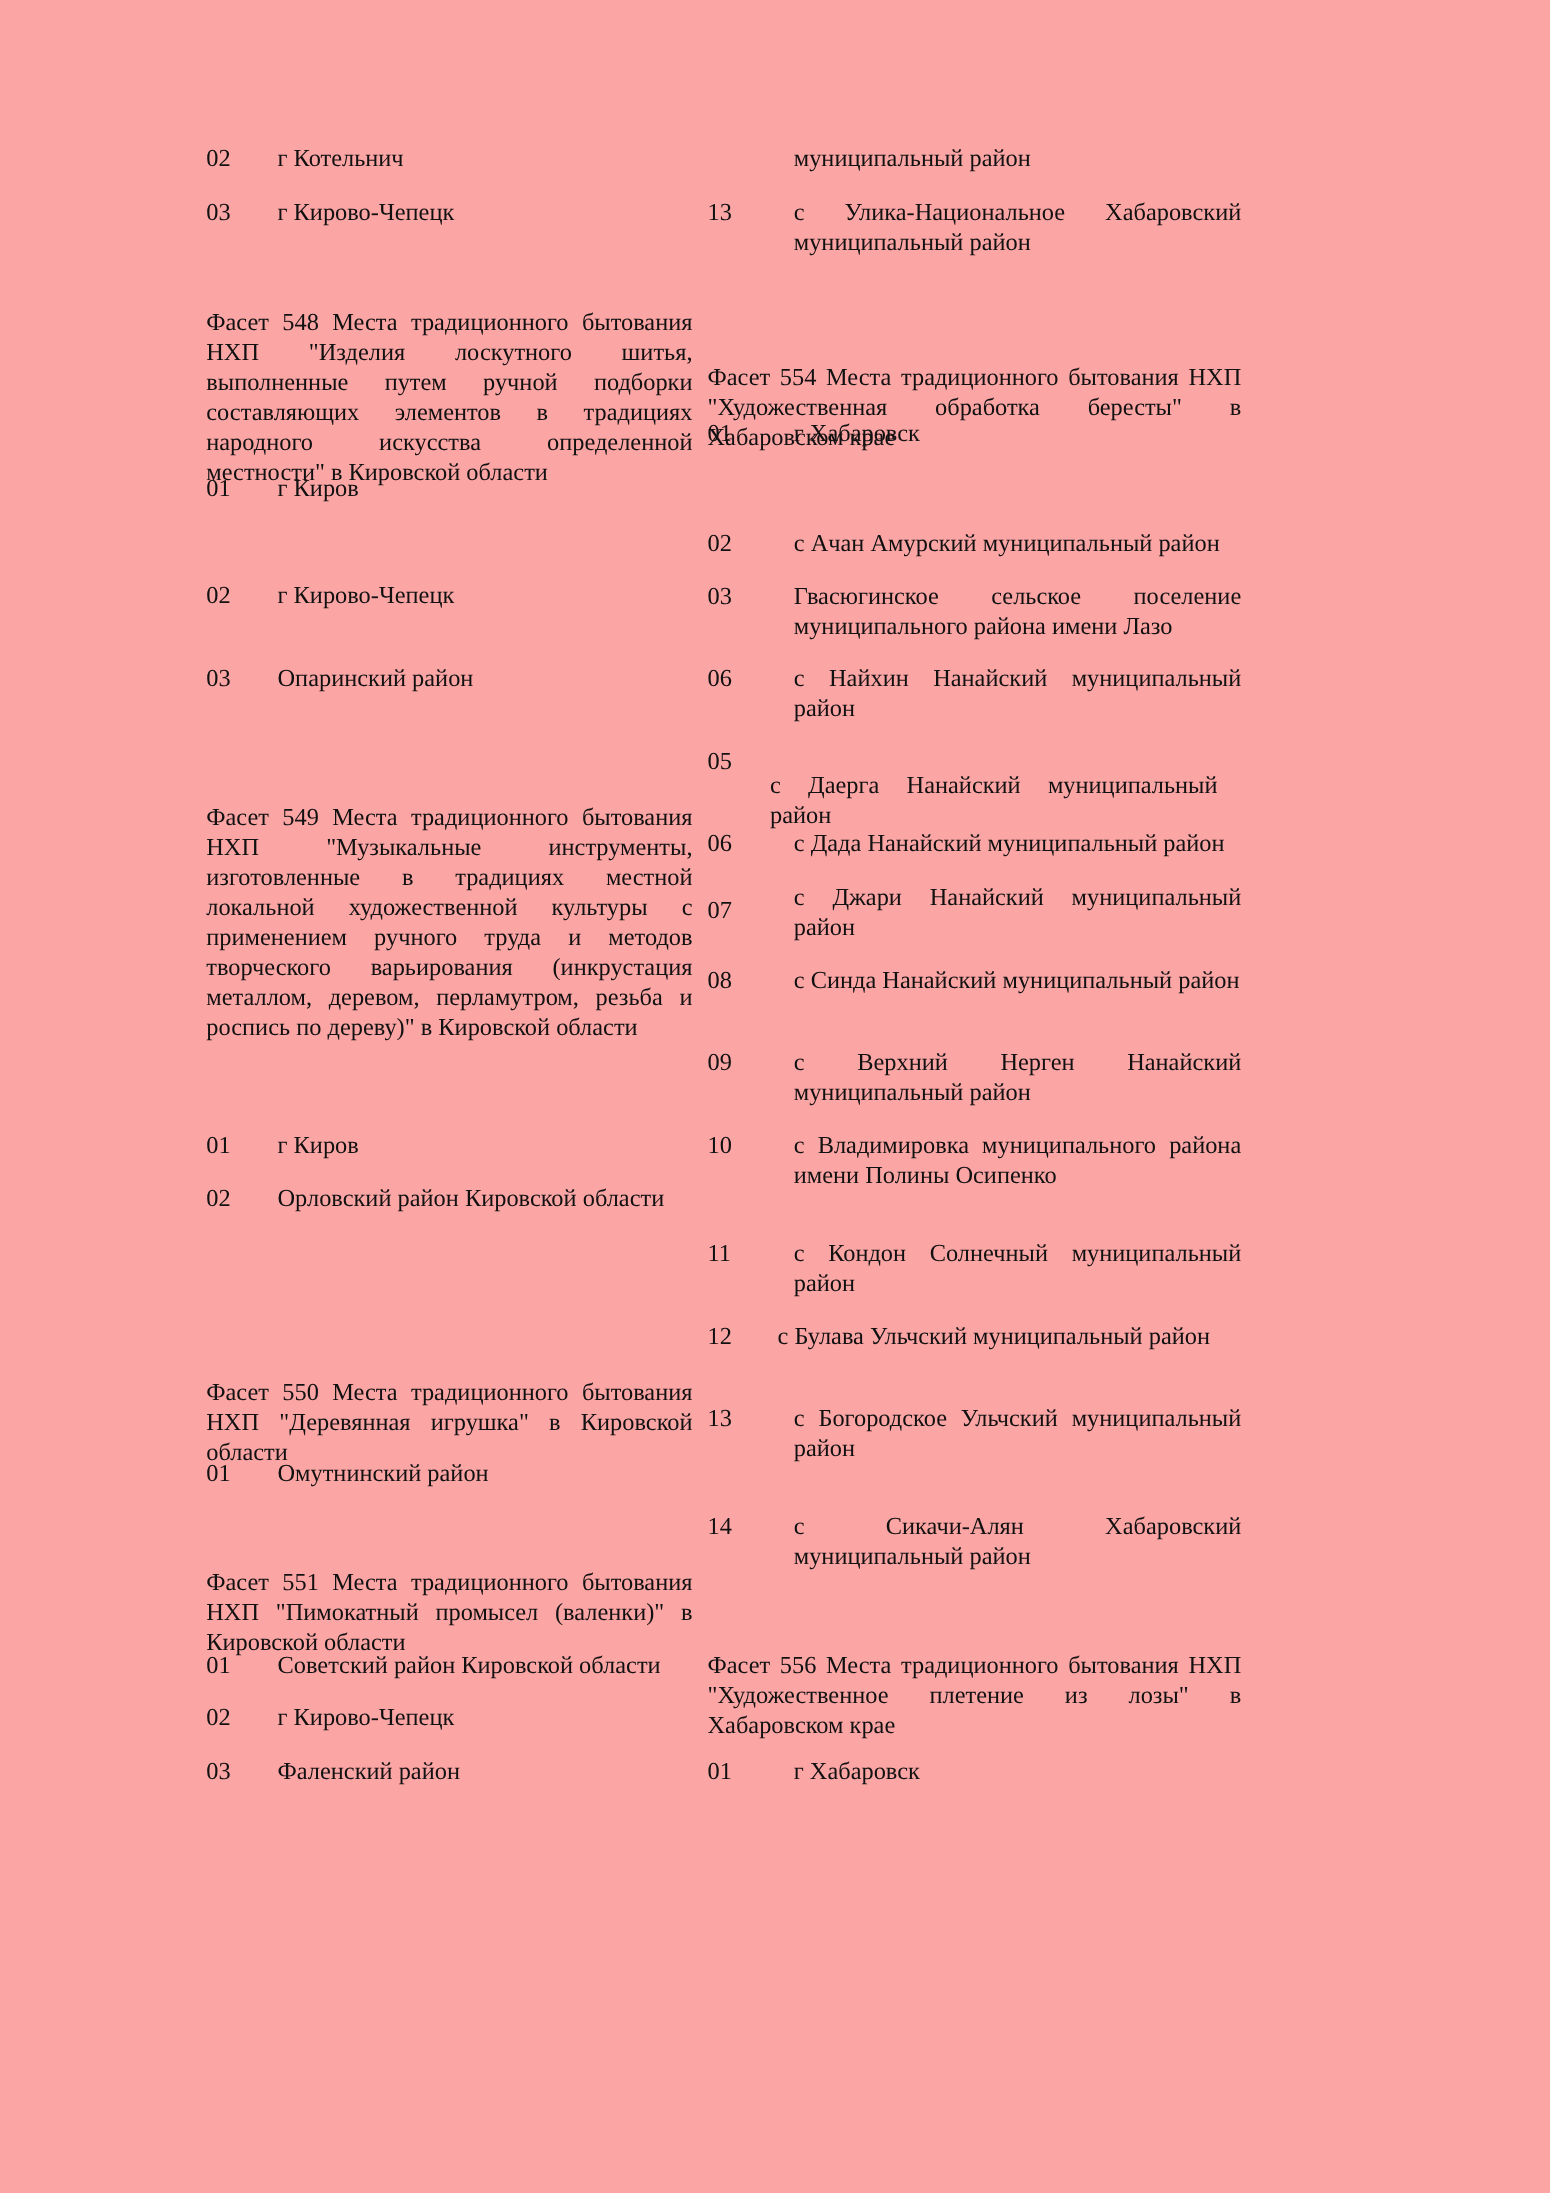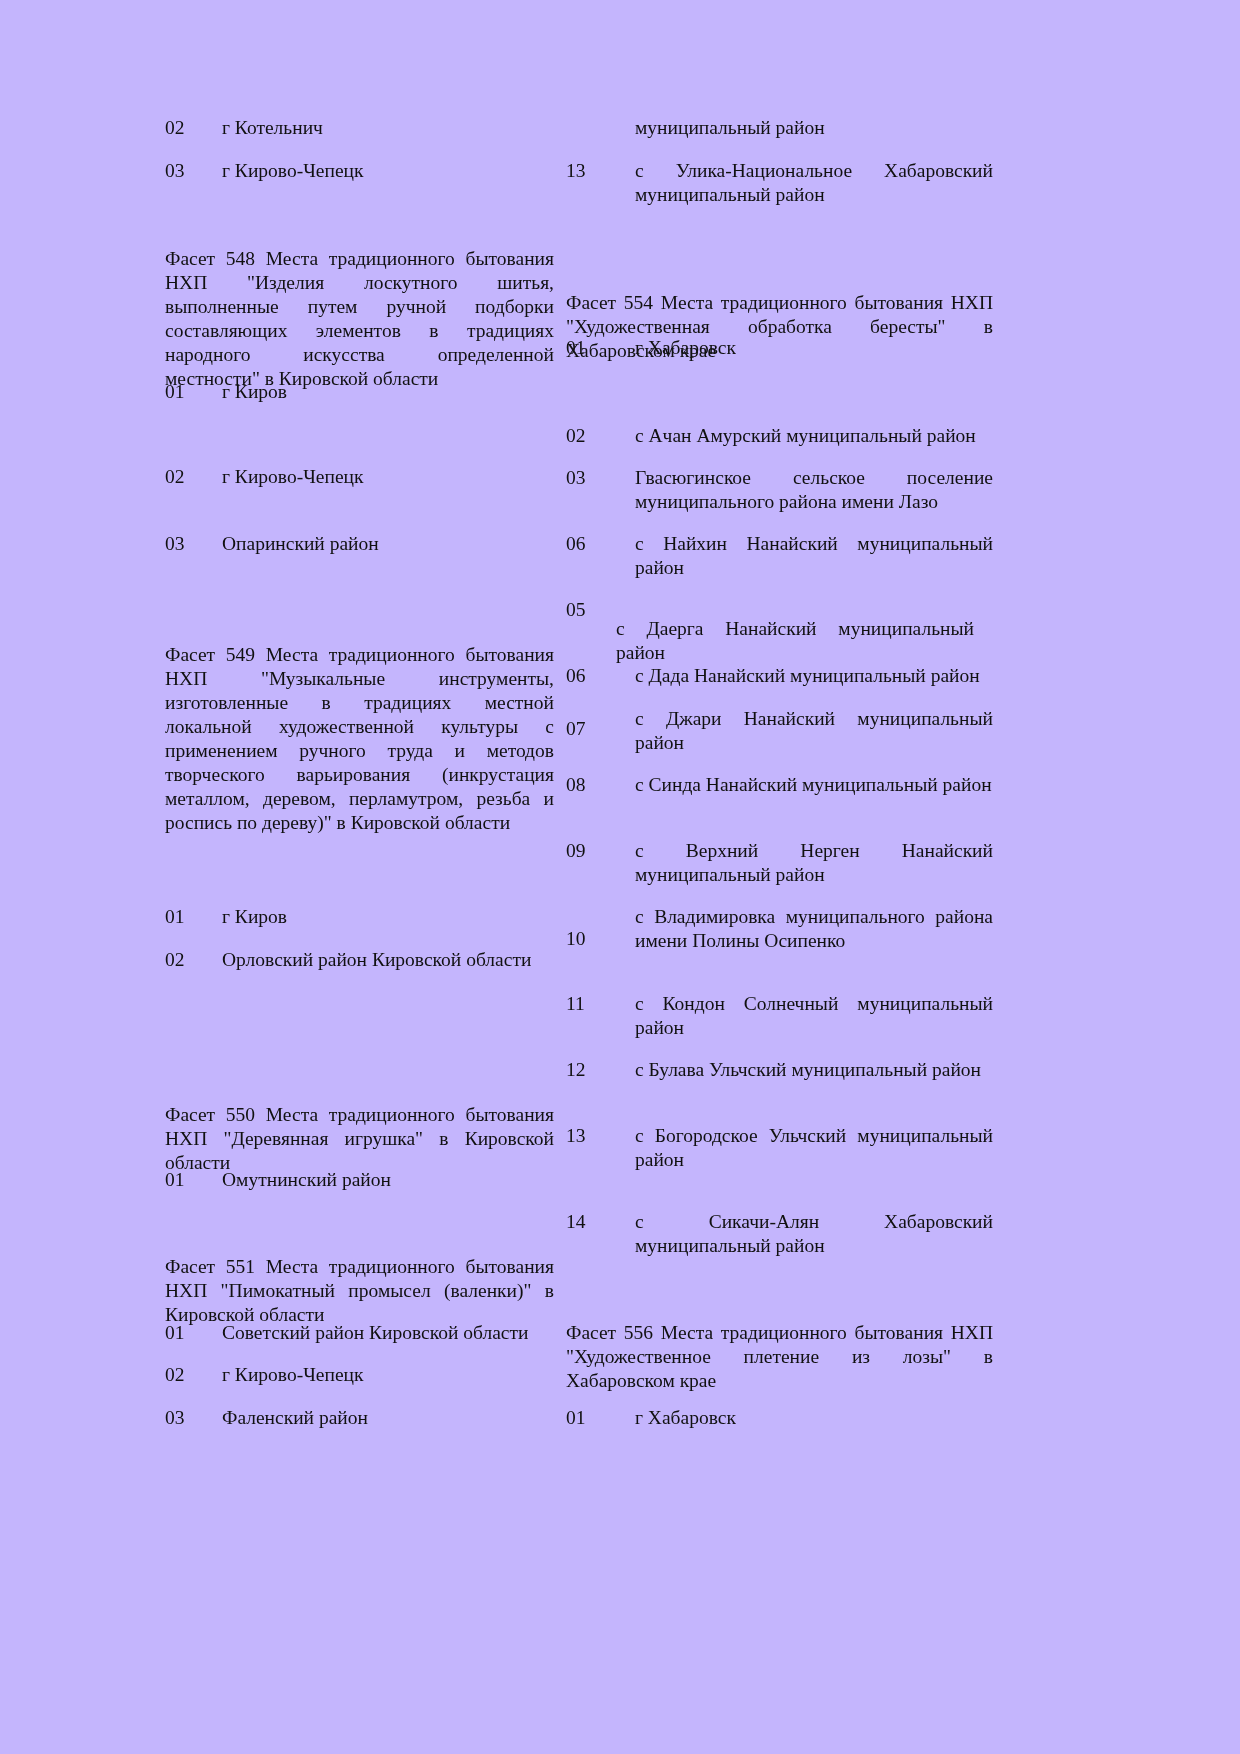--- a/index.html
+++ b/index.html
@@ -1,17 +1,17 @@
 <!DOCTYPE html>
 <html><head>
   <meta charset="utf-8">
   <style>
     html, body { margin: 0; padding: 0; background: #ffffff; }
     body { width: 1240px; height: 1754px; position: relative; overflow: hidden; }
-    .page { position: absolute; left: 0; top: 0; width: 1240px; height: 1754px; background: #c4b5fd; }
+    .page { position: absolute; left: 0; top: 0; width: 1240px; height: 1754px; background: #fca5a5; }
     .el {
       position: absolute;
       font-family: "Liberation Serif", "DejaVu Serif", serif;
       font-size: 19.5px;
       line-height: 24px;
       color: #111111;
     }
     .code { white-space: nowrap; }
     .name { text-align: justify; }
     .name.single { white-space: nowrap; text-align: left; }
@@ -95,28 +95,28 @@
 
     <div class="el code" style="left:566px; top:717px;">07</div>
     <div class="el name just" style="left:635px; top:707px; width:358px;">с Джари Нанайский муниципальный район</div>
 
     <div class="el code" style="left:566px; top:773px;">08</div>
     <div class="el name just" style="left:635px; top:773px; width:358px;">с Синда Нанайский муниципальный район</div>
 
     <div class="el code" style="left:566px; top:839px;">09</div>
     <div class="el name just" style="left:635px; top:839px; width:358px;">с Верхний Нерген Нанайский муниципальный район</div>
 
-    <div class="el code" style="left:566px; top:905px;margin-top:22px;">10</div>
+    <div class="el code" style="left:566px; top:905px;">10</div>
     <div class="el name just" style="left:635px; top:905px; width:358px;">с Владимировка муниципального района имени Полины Осипенко</div>
 
     <div class="el code" style="left:566px; top:992px;">11</div>
     <div class="el name just" style="left:635px; top:992px; width:358px;">с Кондон Солнечный муниципальный район</div>
 
     <div class="el code" style="left:566px; top:1058px;">12</div>
-    <div class="el name just" style="left:635px; top:1058px; width:358px;">с Булава Ульчский муниципальный район</div>
+    <div class="el name just" style="left:622px; top:1058px; width:358px;">с Булава Ульчский муниципальный район</div>
 
     <div class="el code" style="left:566px; top:1124px;">13</div>
     <div class="el name just" style="left:635px; top:1124px; width:358px;">с Богородское Ульчский муниципальный район</div>
 
     <div class="el code" style="left:566px; top:1210px;">14</div>
     <div class="el name just" style="left:635px; top:1210px; width:358px;">с Сикачи-Алян Хабаровский муниципальный район</div>
 
     <div class="el facet just" style="left:566px; top:1276px; width:427px;">Фасет 556 Места традиционного бытования НХП "Художественное плетение из лозы" в Хабаровском крае</div>
 
     <div class="el code" style="left:566px; top:1406px;">01</div>

